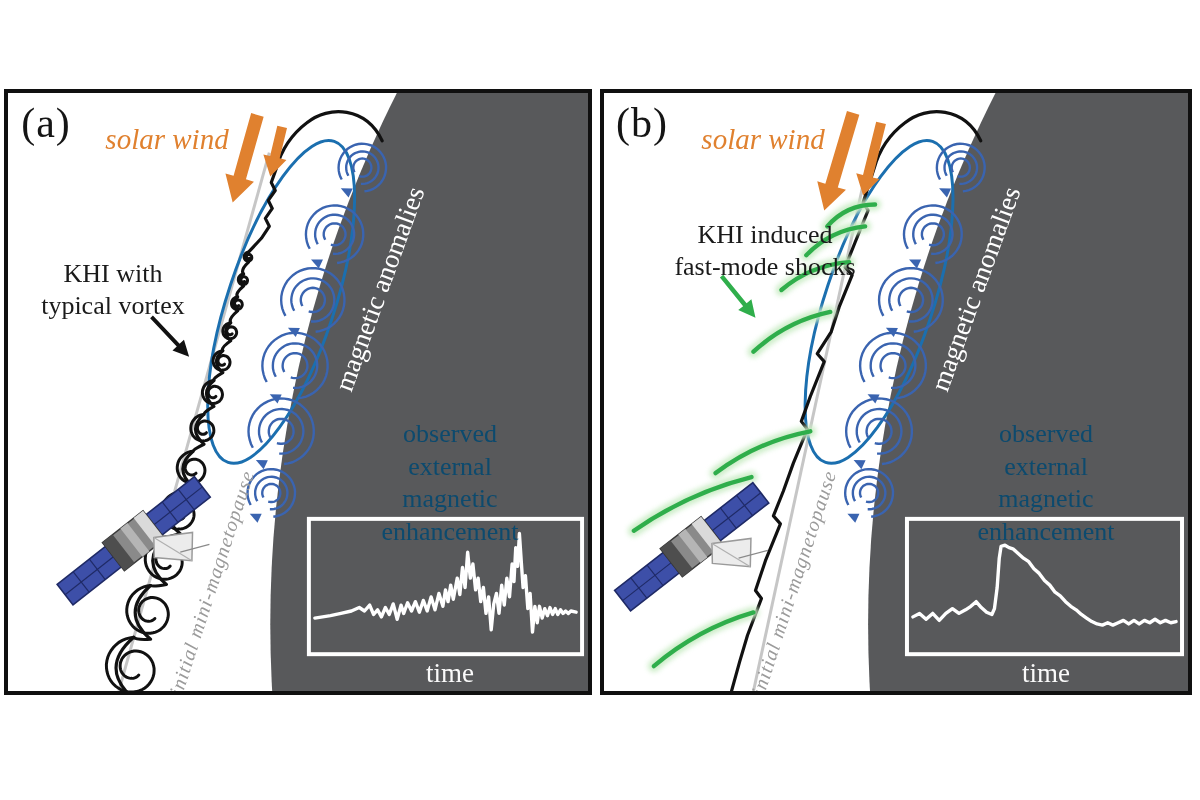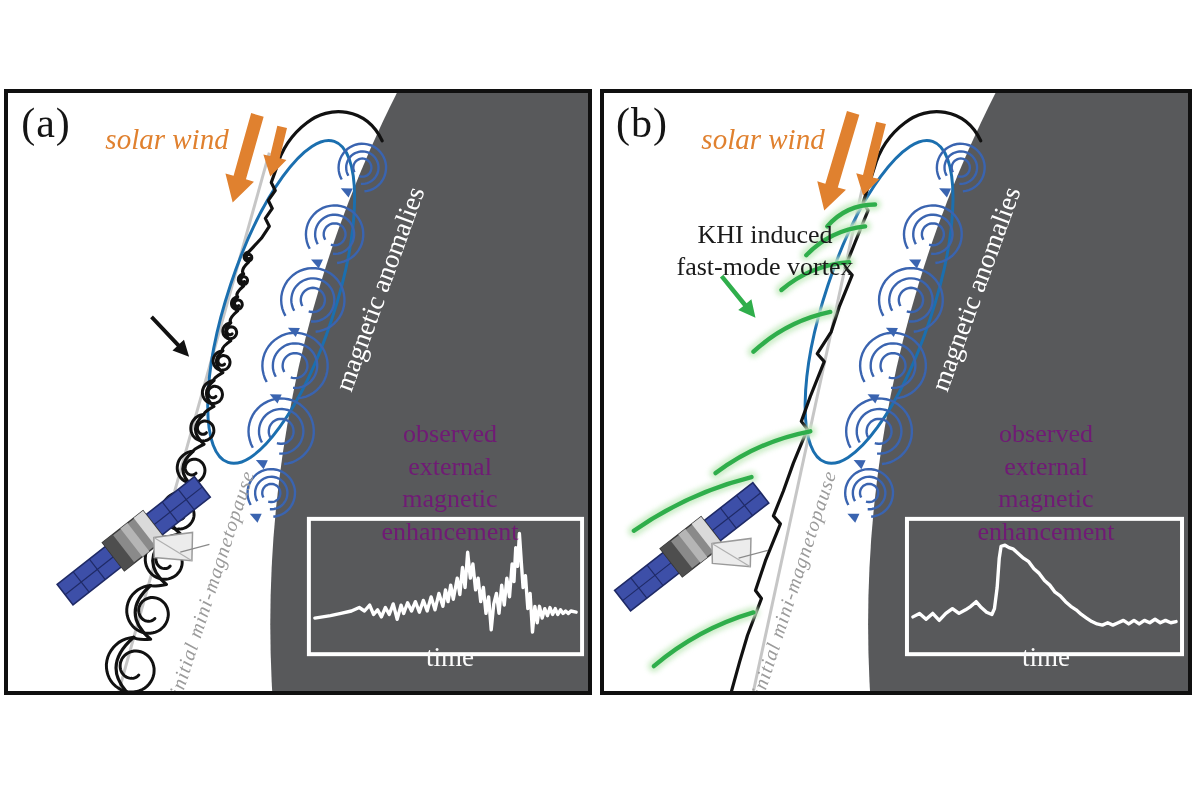--- a/index.html
+++ b/index.html
@@ -16,22 +16,22 @@
   .solar-wind{left:159px;top:46px;font-size:29px;color:#e0812f;white-space:nowrap;font-style:italic;}
   .feature-label{font-size:26px;color:#1a1a1a;line-height:1.22;}
   #panel-a .feature-label{left:105px;top:197px;}
   #panel-b .feature-label{left:161px;top:158px;}
   .mag-anomalies{left:372px;top:196px;font-size:27px;color:#ffffff;white-space:nowrap;
                  transform:translate(-50%,-50%) rotate(-70deg);}
   .mini-mp{font-size:20px;font-style:italic;color:#9b9b9b;white-space:nowrap;letter-spacing:1px;
            transform:translate(-50%,-50%) rotate(-72deg);}
   #panel-a .mini-mp{left:204px;top:490px;}
   #panel-b .mini-mp{left:190px;top:490px;}
-  .inset-title{left:442px;top:390px;font-size:26px;color:#701a75;line-height:1.25;}
-  .time-label{left:442px;top:564px;font-size:27px;color:#fafafa;white-space:nowrap;}
+  .inset-title{left:442px;top:390px;font-size:26px;color:#0c4a6e;line-height:1.25;}
+  .time-label{left:442px;top:580px;font-size:27px;color:#fafafa;white-space:nowrap;}
 </style>
 </head>
 <body>
 
 <div class="fig">
 
   <div class="panel" id="panel-a">
     <svg class="scene" id="scene-a" viewBox="0 0 586 601" preserveAspectRatio="none">
         <defs>
           <filter id="glow-a" x="-40%" y="-40%" width="180%" height="180%">
@@ -112,20 +112,22 @@
           <line x1="30" y1="38" x2="58" y2="50" stroke="#8a8a8a" stroke-width="1.2"></line>
         </g>
         <g>
           <rect x="304" y="428" width="276" height="136" fill="#58595b" stroke="#ffffff" stroke-width="4"></rect>
           <path d="M310.0,527.7 L317.9,526.5 L325.8,525.3 L336.4,523.0 L347.0,520.6 L354.9,517.1 L360.2,520.6 L365.4,514.7 L369.4,524.1 L373.4,519.4 L377.3,526.5 L381.3,517.1 L385.2,524.1 L389.2,513.5 L393.2,528.9 L397.1,514.7 L399.8,523.0 L403.7,512.3 L407.7,520.6 L411.6,511.2 L415.6,521.8 L419.6,510.0 L423.5,520.6 L427.5,506.4 L431.4,519.4 L435.4,502.9 L439.4,515.9 L442.0,499.4 L444.6,511.2 L447.3,494.6 L449.9,508.8 L453.9,487.6 L456.5,504.1 L459.2,476.9 L461.8,497.0 L464.4,461.6 L467.1,487.6 L469.7,473.4 L472.4,499.4 L475.0,487.6 L477.6,511.2 L480.3,497.0 L482.9,523.0 L485.6,506.4 L488.2,539.5 L490.8,513.5 L493.5,502.9 L496.1,523.0 L498.8,494.6 L501.4,514.7 L504.0,487.6 L506.7,506.4 L509.3,473.4 L511.2,491.1 L513.0,456.9 L514.9,475.8 L516.7,442.7 L518.6,471.0 L520.4,497.0 L522.8,485.2 L525.2,518.2 L527.5,502.9 L529.9,541.8 L532.3,515.9 L534.7,532.4 L537.0,515.9 L539.7,527.7 L542.3,518.2 L545.0,525.3 L547.6,517.1 L550.2,524.1 L552.9,518.2 L555.5,524.1 L558.2,519.4 L560.8,523.0 L563.4,520.6 L566.1,523.0 L568.7,520.6 L574.0,521.8" fill="none" stroke="#ffffff" stroke-width="3.4" stroke-linejoin="round" stroke-linecap="round"></path>
         </g>
       </svg>
     <div class="overlay">
       <span class="lbl panel-label">(a)</span>
       <span class="lbl solar-wind">solar wind</span>
+      <span class="lbl feature-label">KHI with
+typical vortex</span>
       <span class="lbl mag-anomalies">magnetic anomalies</span>
       <span class="lbl mini-mp">initial mini-magnetopause</span>
       <span class="lbl inset-title">observed external
 magnetic enhancement</span>
       <span class="lbl time-label">time</span>
     </div>
   </div>
 
   <div class="panel" id="panel-b">
     <svg class="scene" id="scene-b" viewBox="0 0 586 601" preserveAspectRatio="none">
@@ -211,21 +213,21 @@
         </g>
         <g>
           <rect x="304" y="428" width="276" height="136" fill="#58595b" stroke="#ffffff" stroke-width="4"></rect>
           <path d="M310.0,526.5 L316.6,523.0 L323.2,528.9 L329.8,523.0 L336.4,530.0 L343.0,523.0 L349.6,518.2 L356.2,523.0 L362.8,519.4 L368.1,515.9 L373.4,511.2 L378.6,517.1 L383.9,521.8 L389.2,524.1 L391.8,518.2 L394.5,497.0 L396.6,467.5 L398.4,455.7 L402.4,454.5 L406.4,456.9 L410.3,458.1 L415.6,462.8 L420.9,467.5 L426.2,471.0 L431.4,478.1 L436.7,482.8 L442.0,489.9 L447.3,494.6 L452.6,501.7 L457.8,505.3 L463.1,511.2 L468.4,515.9 L473.7,519.4 L479.0,524.1 L484.2,527.7 L489.5,531.2 L494.8,533.6 L500.1,534.8 L505.4,532.4 L510.6,534.8 L515.9,532.4 L521.2,530.0 L526.5,533.6 L531.8,530.0 L537.0,533.6 L542.3,530.0 L547.6,532.4 L552.9,528.9 L558.2,532.4 L563.4,530.0 L568.7,532.4 L574.0,531.2" fill="none" stroke="#ffffff" stroke-width="3.4" stroke-linejoin="round" stroke-linecap="round"></path>
         </g>
       </svg>
     <div class="overlay">
       <span class="lbl panel-label">(b)</span>
       <span class="lbl solar-wind">solar wind</span>
       <span class="lbl feature-label">KHI induced
-fast-mode vortex</span>
+fast-mode shocks</span>
       <span class="lbl mag-anomalies">magnetic anomalies</span>
       <span class="lbl mini-mp">initial mini-magnetopause</span>
       <span class="lbl inset-title">observed external
 magnetic enhancement</span>
       <span class="lbl time-label">time</span>
     </div>
   </div>
 
 </div>
 

